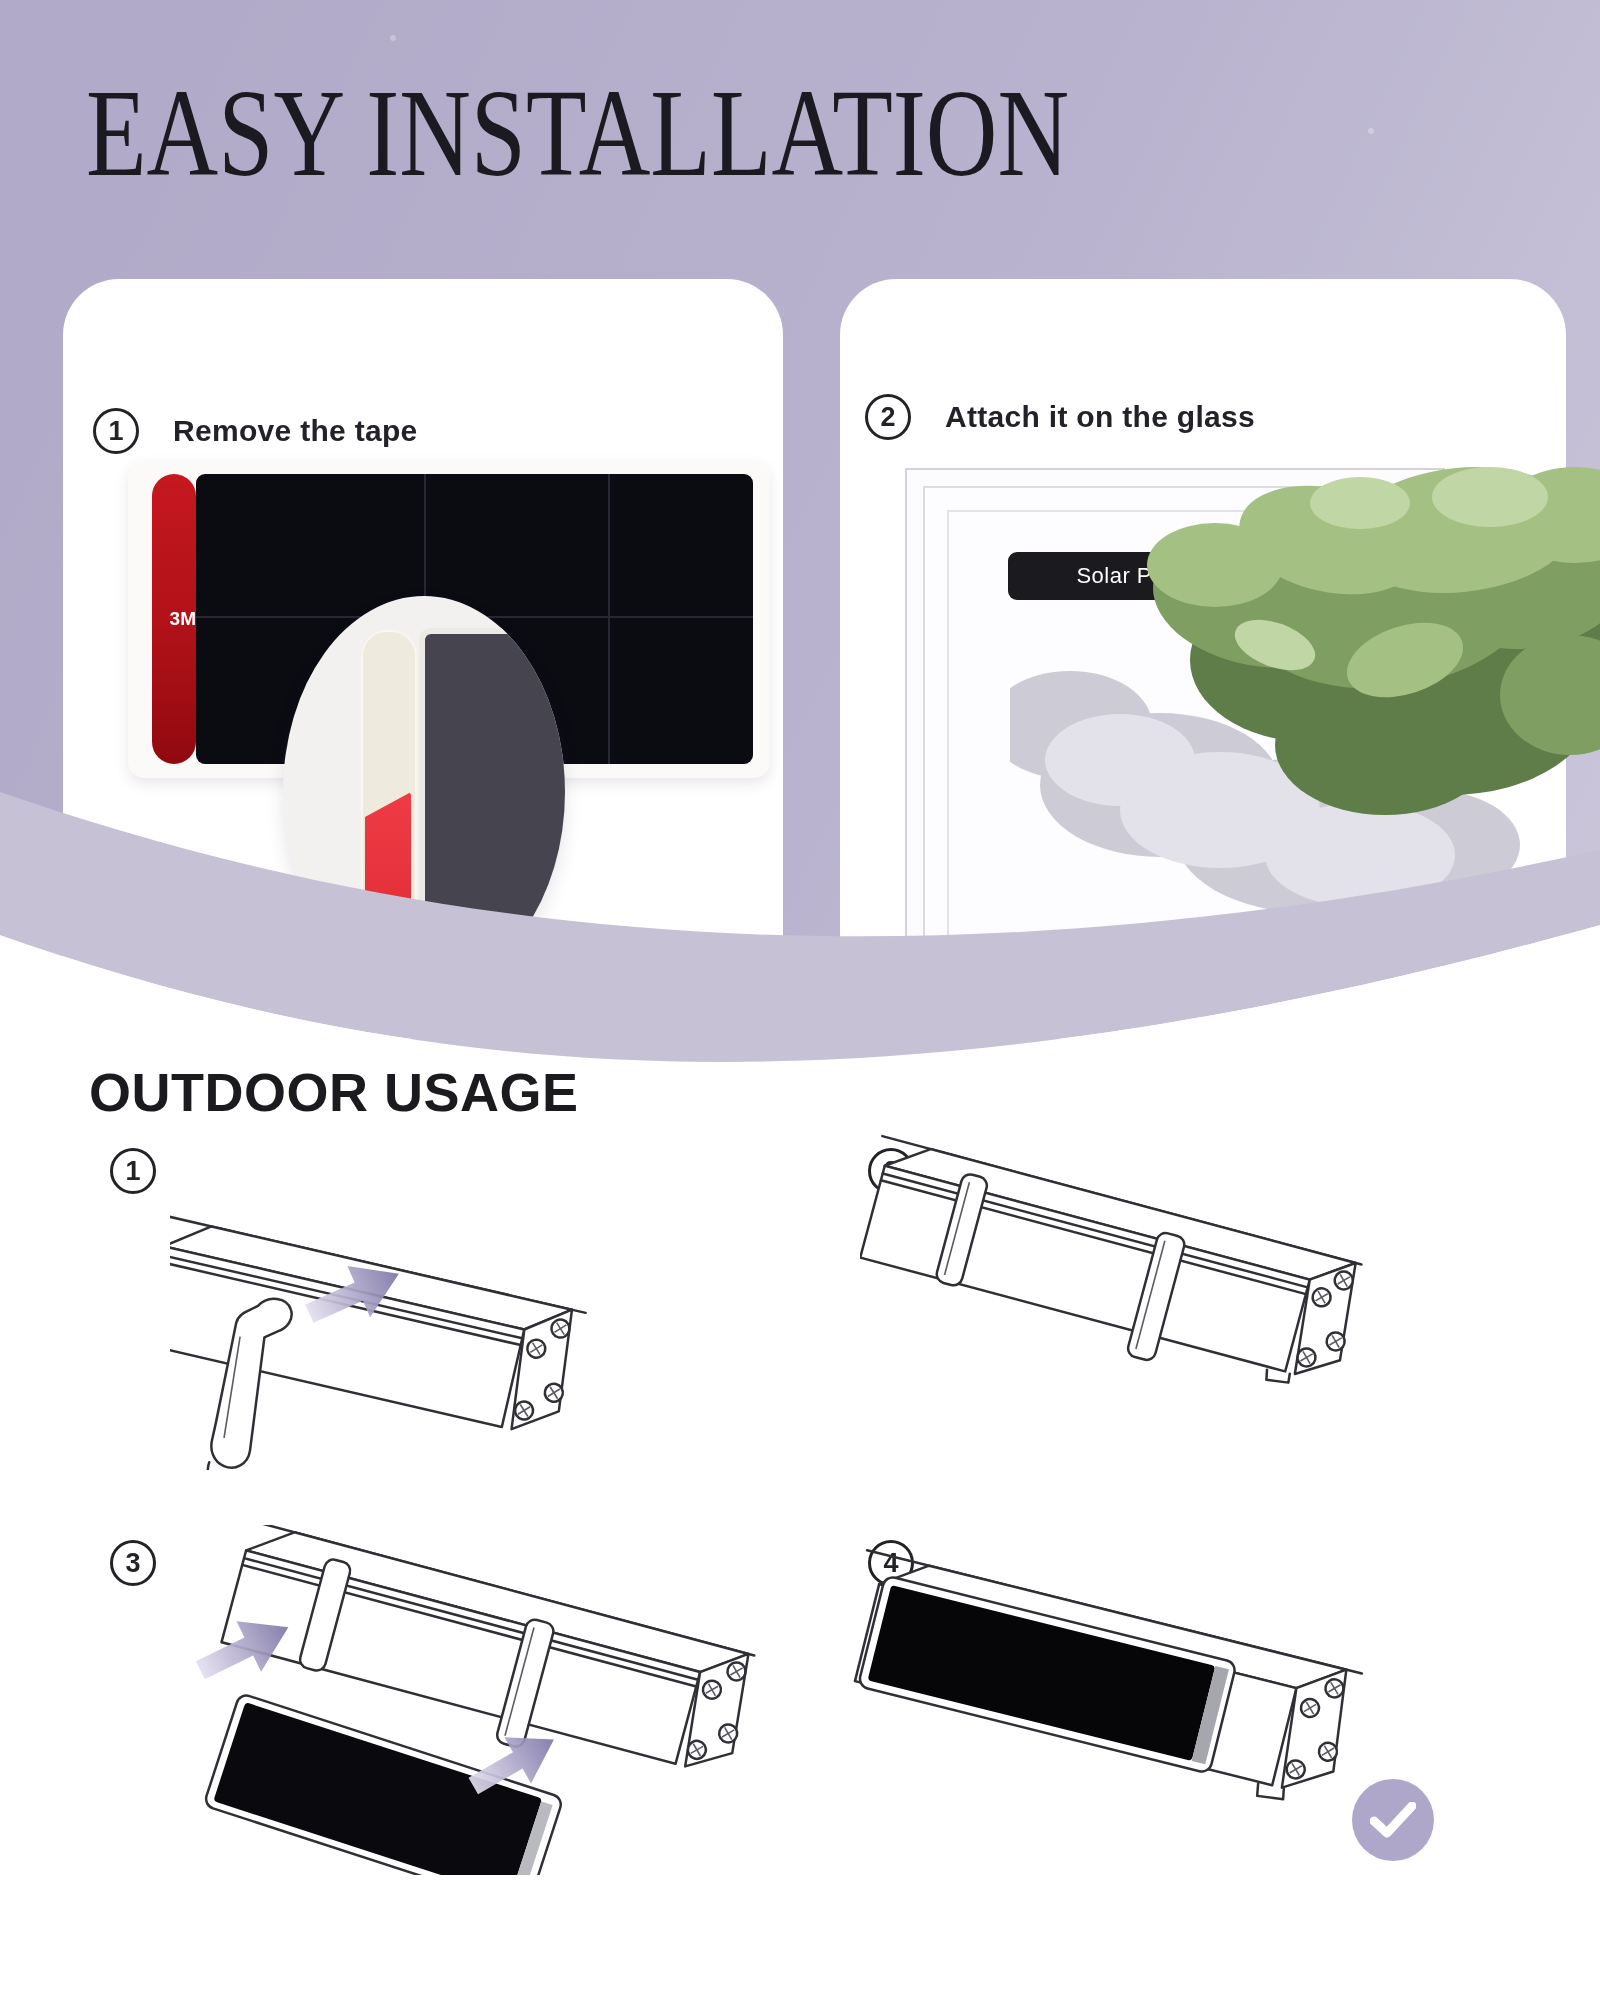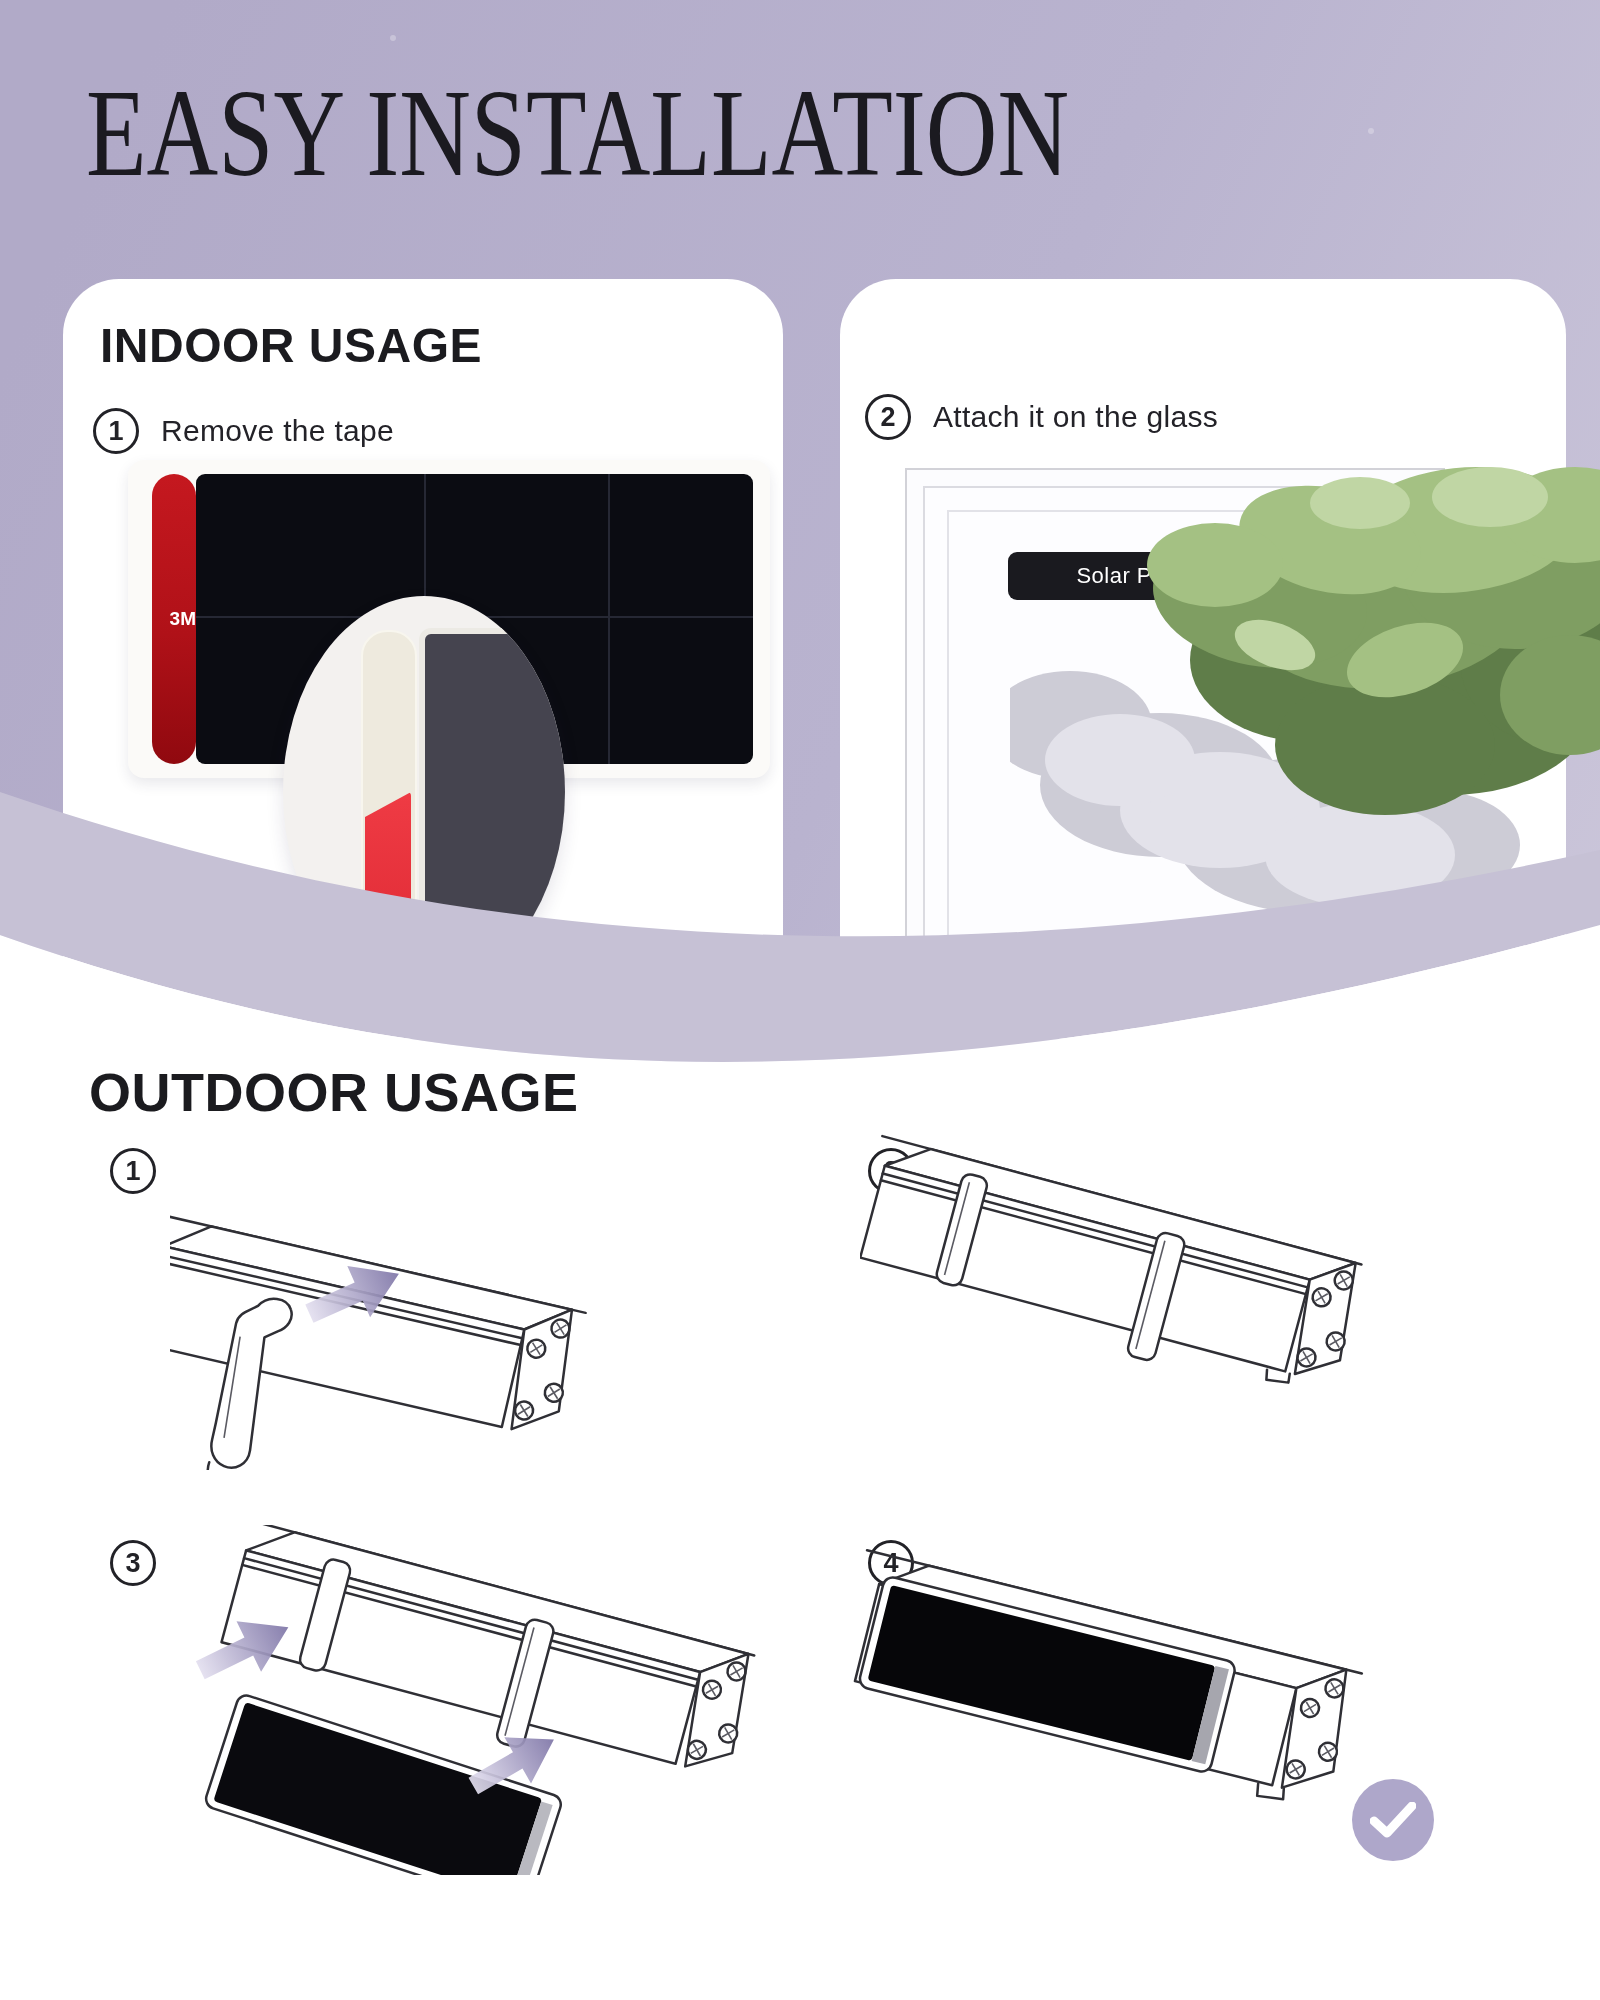--- a/index.html
+++ b/index.html
@@ -19,21 +19,21 @@
   
   .card{background:#ffffff;border-radius:56px 56px 0 0;}
   .card-left{left:63px;top:279px;width:720px;height:760px;}
   .card-right{left:840px;top:279px;width:726px;height:760px;}
 
   .section-h{font-weight:700;font-size:48px;letter-spacing:.5px;color:#1b1b1f;white-space:nowrap;}
   .step-row{display:flex;align-items:center;gap:22px;}
   .num-circle{width:46px;height:46px;border:3px solid #222227;border-radius:50%;
         display:flex;align-items:center;justify-content:center;
         font-size:27px;font-weight:600;color:#222227;box-sizing:border-box;flex:0 0 auto;}
-  .step-label{font-size:30px;font-weight:400;color:#232228;letter-spacing:.3px;white-space:nowrap;}
+  .step-label{font-size:30px;font-weight:700;color:#232228;letter-spacing:.3px;white-space:nowrap;margin-left:12px;}
 
   
   .sheet{left:128px;top:460px;width:642px;height:318px;background:#fbfaf8;border-radius:16px;
          box-shadow:0 6px 14px rgba(40,35,70,.10);}
   .tape-strip{left:152px;top:474px;width:44px;height:290px;border-radius:22px;
          background:linear-gradient(180deg,#c5181f 0%,#b01118 55%,#90090f 100%);
          display:flex;align-items:center;justify-content:flex-end;}
   .tape-strip span{color:#fff;font-size:19px;font-weight:700;}
   .solar-sheet{left:196px;top:474px;width:557px;height:290px;border-radius:9px;background:#0b0c12;
          background-image:
@@ -81,21 +81,20 @@
   <div class="abs dot" style="left:390px;top:35px"></div>
   <div class="abs dot" style="left:1368px;top:128px"></div>
   <div class="abs dot" style="left:452px;top:604px"></div>
   <div class="abs dot" style="left:905px;top:607px"></div>
   <div class="abs dot" style="left:30px;top:1040px"></div>
 
   <div class="abs main-title">EASY INSTALLATION</div>
 
   <div class="abs card card-left"></div>
 
-  <div class="abs section-h" style="left:100px;top:318px">INDOOR USAGE</div>
 
   <div class="abs step-row" style="left:93px;top:408px">
     <div class="num-circle">1</div>
     <div class="step-label">Remove the tape</div>
   </div>
 
   <div class="abs sheet"></div>
   <div class="abs tape-strip">
     <span>3M</span>
   </div>

